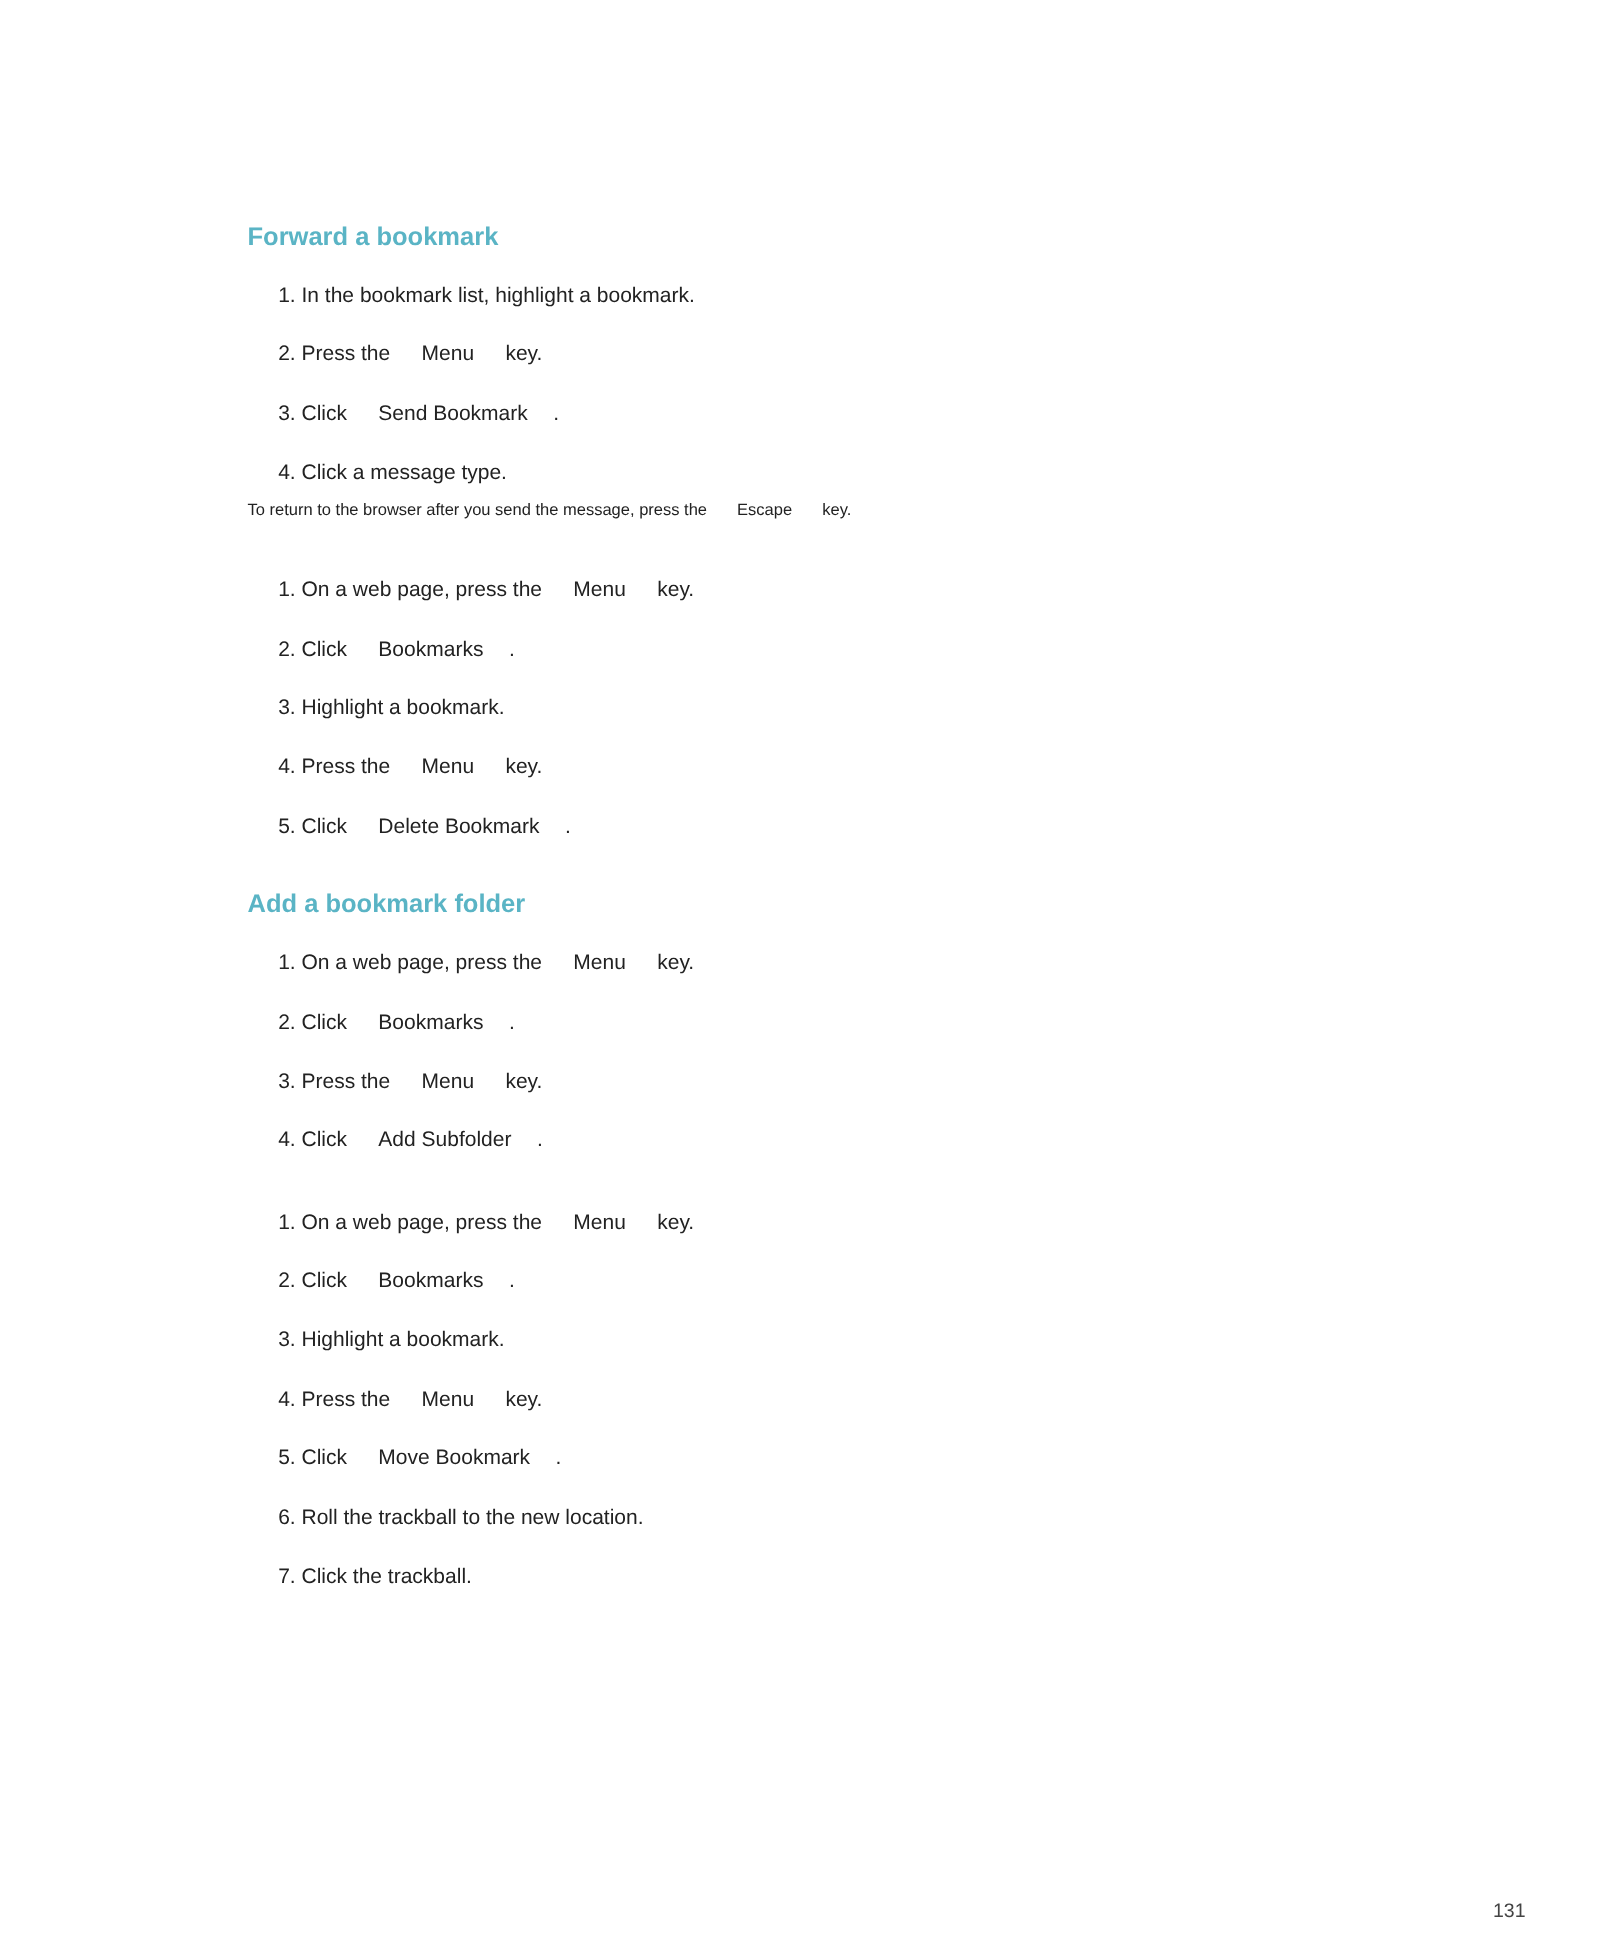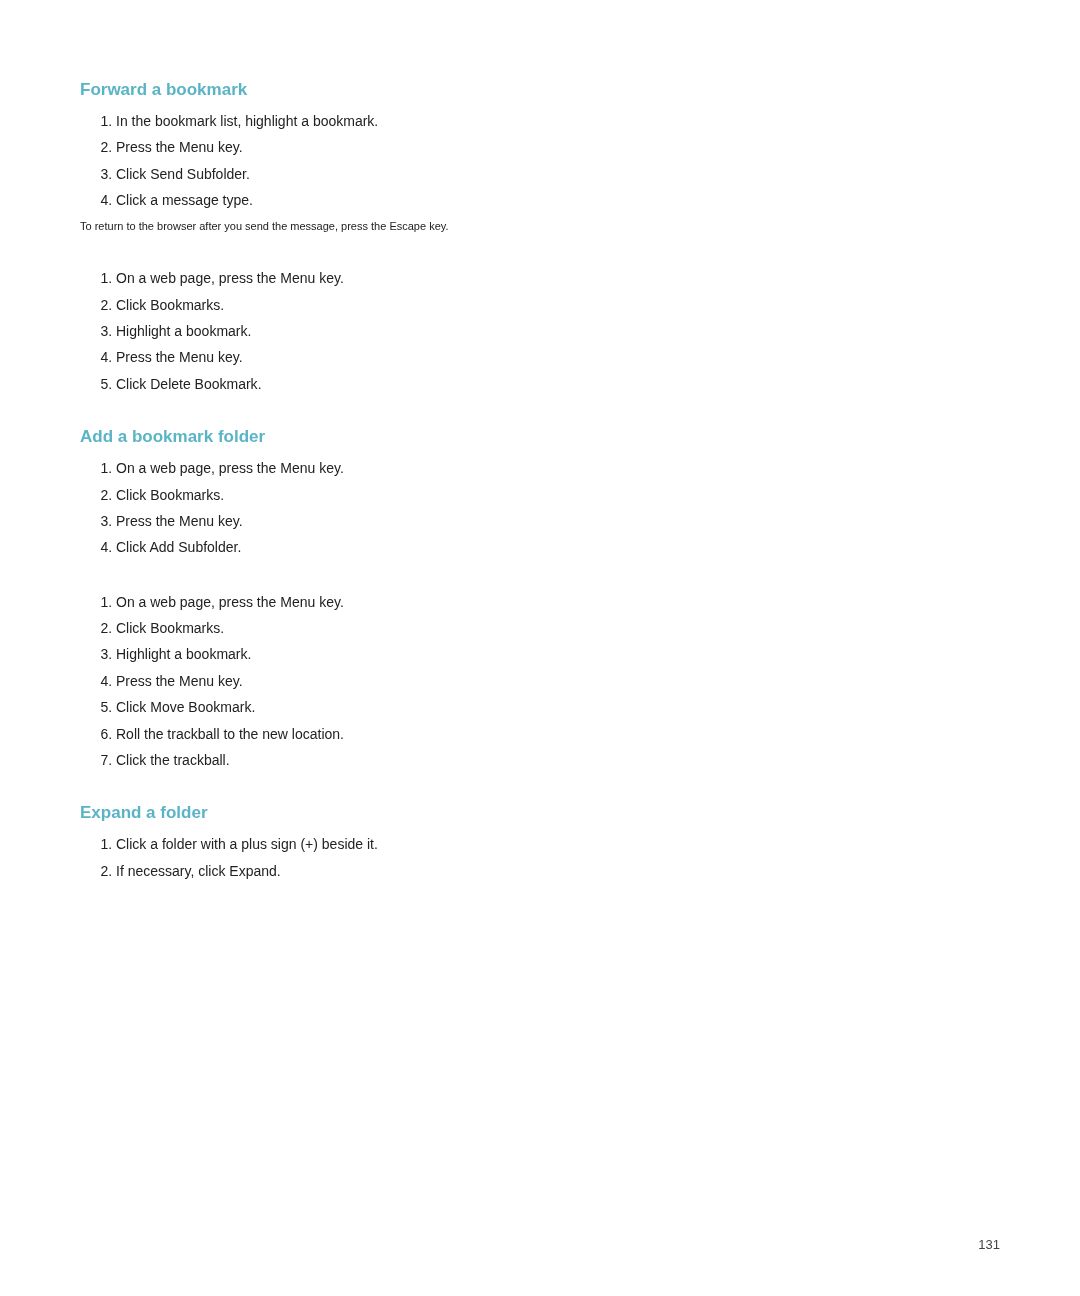--- a/index.html
+++ b/index.html
@@ -1,16 +1,16 @@
 <!DOCTYPE html>
 <html><head>
   <meta charset="utf-8">
   <style>
     * {
-      margin: 0;
+      margin: 17px;
       padding: 0;
       box-sizing: border-box;
     }
 
     body {
       background: #ffffff;
       font-family: Arial, Helvetica, sans-serif;
       font-size: 14px;
       color: #222222;
       width: 1080px;
@@ -51,37 +51,37 @@
       margin-bottom: 2px;
       line-height: 1.6;
     }
 
     b {
       font-weight: normal;
     }
 
     .page-number {
       position: absolute;
-      bottom: 44px;
+      bottom: 32px;
       right: 80px;
       font-size: 13px;
       color: #444;
     }
   </style>
 </head>
 <body>
 
 <div class="page-content">
 
   <div class="section">
     <div class="section-title">Forward a bookmark</div>
     <ol>
       <li>In the bookmark list, highlight a bookmark.</li>
       <li>Press the <b>Menu</b> key.</li>
-      <li>Click <b>Send Subfolder</b>.</li>
+      <li>Click <b>Send Bookmark</b>.</li>
       <li>Click a message type.</li>
     </ol>
     <p class="note-text">To return to the browser after you send the message, press the <b>Escape</b> key.</p>
   </div>
 
   <div class="section">
     <ol>
       <li>On a web page, press the <b>Menu</b> key.</li>
       <li>Click <b>Bookmarks</b>.</li>
       <li>Highlight a bookmark.</li>
@@ -105,23 +105,16 @@
       <li>On a web page, press the <b>Menu</b> key.</li>
       <li>Click <b>Bookmarks</b>.</li>
       <li>Highlight a bookmark.</li>
       <li>Press the <b>Menu</b> key.</li>
       <li>Click <b>Move Bookmark</b>.</li>
       <li>Roll the trackball to the new location.</li>
       <li>Click the trackball.</li>
     </ol>
   </div>
 
-  <div class="section">
-    <div class="section-title">Expand a folder</div>
-    <ol>
-      <li>Click a folder with a plus sign (+) beside it.</li>
-      <li>If necessary, click <b>Expand</b>.</li>
-    </ol>
-  </div>
 
 </div>
 
 <div class="page-number">131</div>
 
 </body></html>

